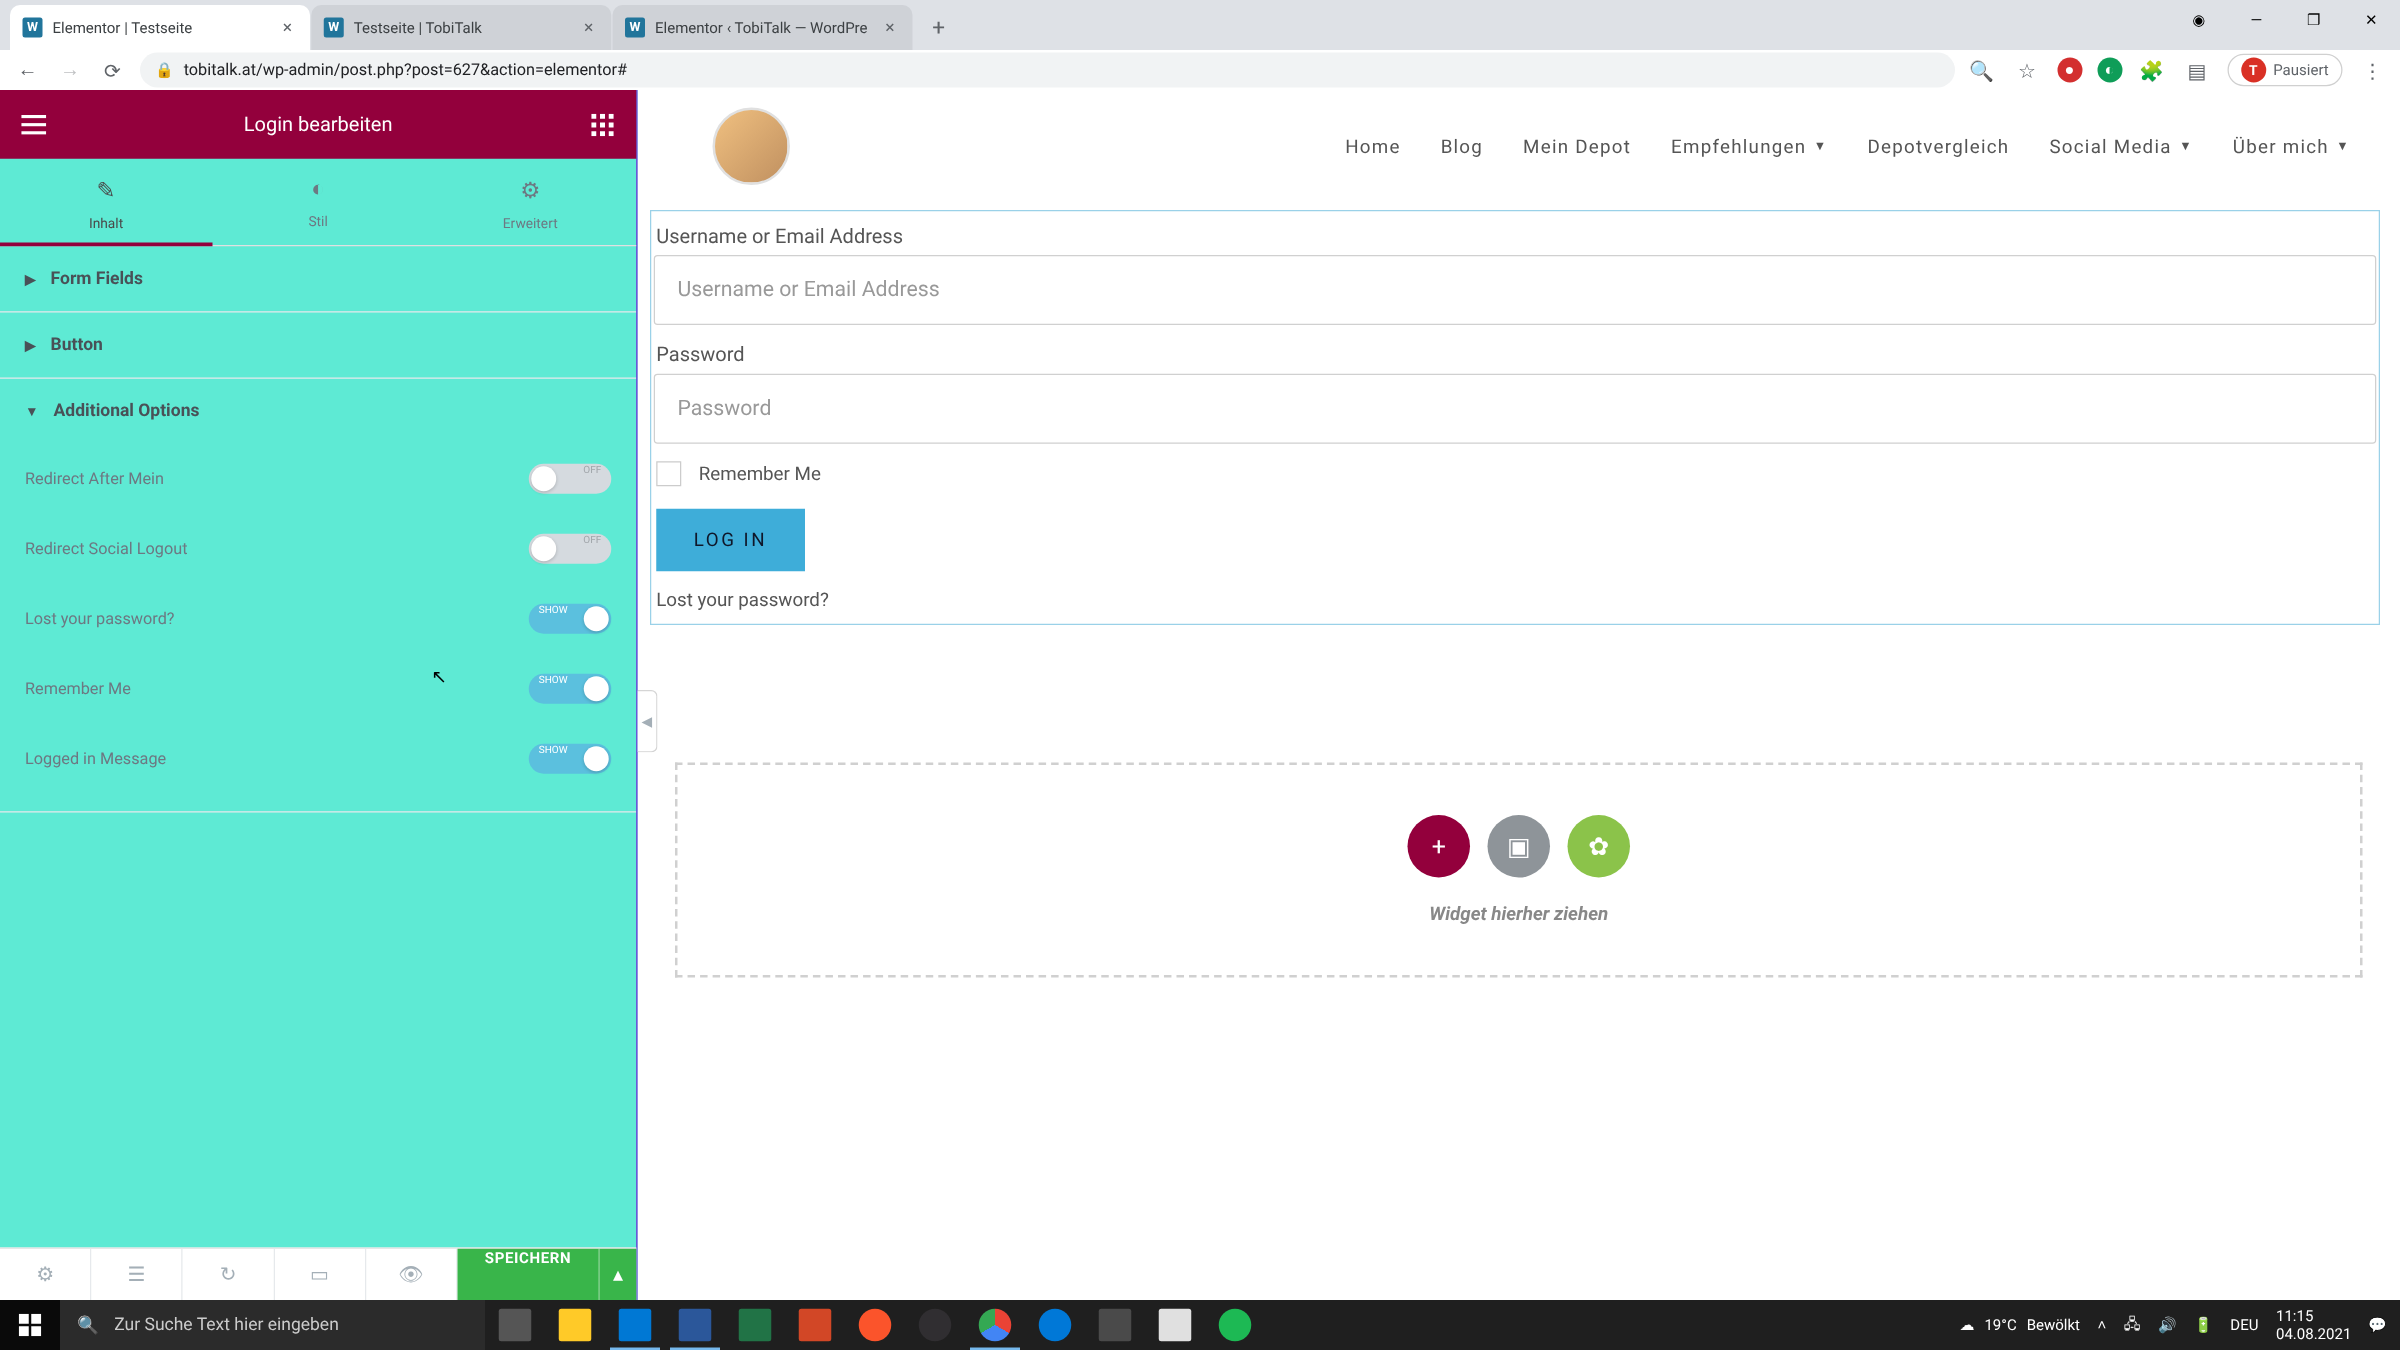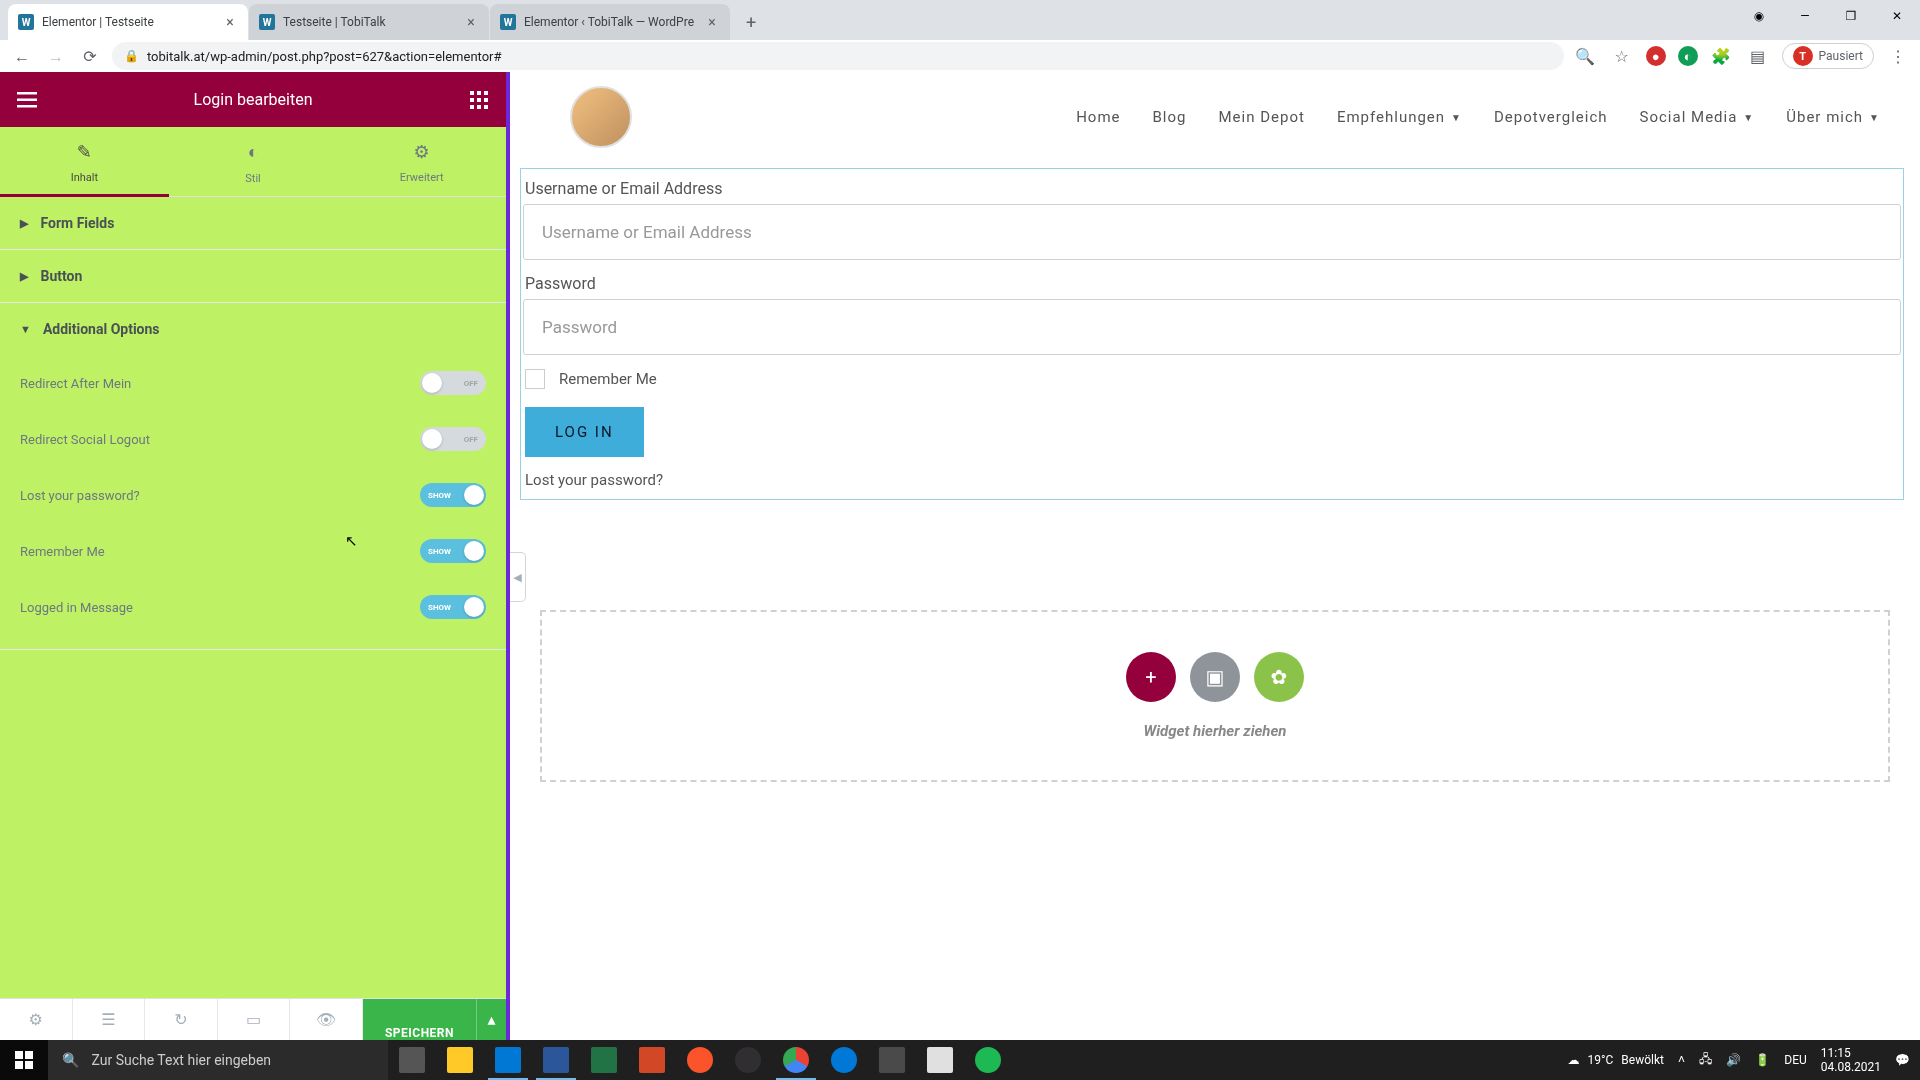--- a/index.html
+++ b/index.html
@@ -24,21 +24,21 @@
 .url-field .lock { margin-right: 8px; font-size: 12px; }
 .addr-icons { display: flex; gap: 12px; align-items: center; }
 .addr-icon { width: 20px; height: 20px; border-radius: 50%; display: flex; align-items: center; justify-content: center; font-size: 13px; }
 .profile-badge { display: flex; align-items: center; gap: 6px; border: 1px solid #d0d0d0; border-radius: 16px; padding: 2px 10px; font-size: 12px; color: #5f6368; }
 .profile-badge .avatar-small { width: 20px; height: 20px; border-radius: 50%; background: #d93025; color: #fff; display: flex; align-items: center; justify-content: center; font-size: 11px; font-weight: bold; }
 
 
 .app { position: absolute; top: 72px; left: 0; right: 0; bottom: 40px; display: flex; }
 
 
-.elementor-panel { width: 510px; background: #bef264; display: flex; flex-direction: column; border-right: 4px solid #6d28d9; }
+.elementor-panel { width: 510px; background: #5eead4; display: flex; flex-direction: column; border-right: 1px solid #6d28d9; }
 .panel-header { height: 55px; background: #93003c; display: flex; align-items: center; justify-content: space-between; padding: 0 14px; }
 .panel-header .menu-icon, .panel-header .grid-icon { width: 26px; height: 26px; display: flex; align-items: center; justify-content: center; color: #fff; font-size: 18px; }
 .panel-header .menu-icon svg, .panel-header .grid-icon svg { fill: #fff; }
 .panel-title { color: #fff; font-size: 16px; font-weight: 400; }
 
 .panel-tabs { display: flex; border-bottom: 1px solid #e0e0e0; }
 .panel-tab { flex: 1; text-align: center; padding: 14px 0 10px; cursor: pointer; position: relative; }
 .panel-tab .tab-icon { font-size: 18px; color: #6d7882; display: block; margin-bottom: 4px; }
 .panel-tab .tab-label { font-size: 11px; color: #6d7882; }
 .panel-tab.active::after { content: ''; position: absolute; bottom: -1px; left: 0; right: 0; height: 3px; background: #93003c; }
@@ -46,33 +46,33 @@
 
 .panel-content { flex: 1; overflow-y: auto; }
 .accordion-item { border-bottom: 1px solid #e6e9ec; }
 .accordion-header { padding: 18px 20px; display: flex; align-items: center; gap: 12px; font-size: 14px; font-weight: 700; color: #495157; cursor: pointer; }
 .accordion-header .caret { font-size: 11px; }
 .accordion-body { padding: 0 20px 14px; }
 
 .option-row { display: flex; align-items: center; justify-content: space-between; padding: 16px 0; }
 .option-label { font-size: 13px; color: #6d7882; }
 
-.toggle { width: 66px; height: 24px; border-radius: 12px; position: relative; display: flex; align-items: center; font-size: 8px; font-weight: 700; color: #fff; margin-left: 40px; }
+.toggle { width: 66px; height: 24px; border-radius: 12px; position: relative; display: flex; align-items: flex-start; font-size: 8px; font-weight: 400; color: #fff; margin-left: 40px; }
 .toggle.off { background: #d5dadf; justify-content: flex-end; padding-right: 8px; color: #a0a5aa; }
 .toggle.on { background: #5bc0de; justify-content: flex-start; padding-left: 8px; }
 .toggle .knob { width: 20px; height: 20px; border-radius: 50%; background: #fff; position: absolute; top: 2px; box-shadow: 0 1px 3px rgba(0,0,0,0.2); }
 .toggle.off .knob { left: 2px; }
 .toggle.on .knob { right: 2px; }
 
 .help-link { text-align: center; padding: 30px 0; font-size: 13px; color: #6d7882; display: flex; align-items: center; justify-content: center; gap: 8px; }
 .help-link .q { width: 18px; height: 18px; border: 1px solid #a4afb7; border-radius: 50%; display: inline-flex; align-items: center; justify-content: center; font-size: 11px; }
 
 .panel-footer { height: 42px; border-top: 1px solid #e0e0e0; display: flex; align-items: center; background: #fff; }
 .footer-btn { flex: 1; height: 100%; display: flex; align-items: center; justify-content: center; color: #a4afb7; font-size: 16px; border-right: 1px solid #e6e9ec; }
-.save-btn { background: #39b54a; color: #fff; font-size: 12px; font-weight: 700; padding: 0 22px; height: 100%; display: flex; align-items: flex-end; letter-spacing: 0.5px; }
+.save-btn { background: #39b54a; color: #fff; font-size: 12px; font-weight: 700; padding: 0 22px; height: 100%; display: flex; align-items: flex-start; letter-spacing: 0.5px; }
 .save-caret { background: #39b54a; color: #fff; width: 30px; height: 100%; display: flex; align-items: center; justify-content: center; border-left: 1px solid rgba(255,255,255,0.3); }
 
 
 .preview { flex: 1; position: relative; overflow-y: auto; }
 .collapse-handle { position: absolute; left: 0; top: 480px; width: 16px; height: 50px; background: #fff; border: 1px solid #d5d5d5; border-left: none; border-radius: 0 5px 5px 0; display: flex; align-items: center; justify-content: center; font-size: 11px; color: #a4afb7; z-index: 5; }
 
 .site-header { display: flex; align-items: center; justify-content: space-between; padding: 14px 40px 14px 60px; }
 .site-logo { width: 62px; height: 62px; border-radius: 50%; background: linear-gradient(135deg, #f0c080, #c09060); border: 2px solid #e0e0e0; }
 .site-nav { display: flex; gap: 32px; align-items: center; }
 .nav-item { font-size: 15px; color: #555; letter-spacing: 1px; cursor: pointer; display: flex; align-items: center; gap: 6px; }

